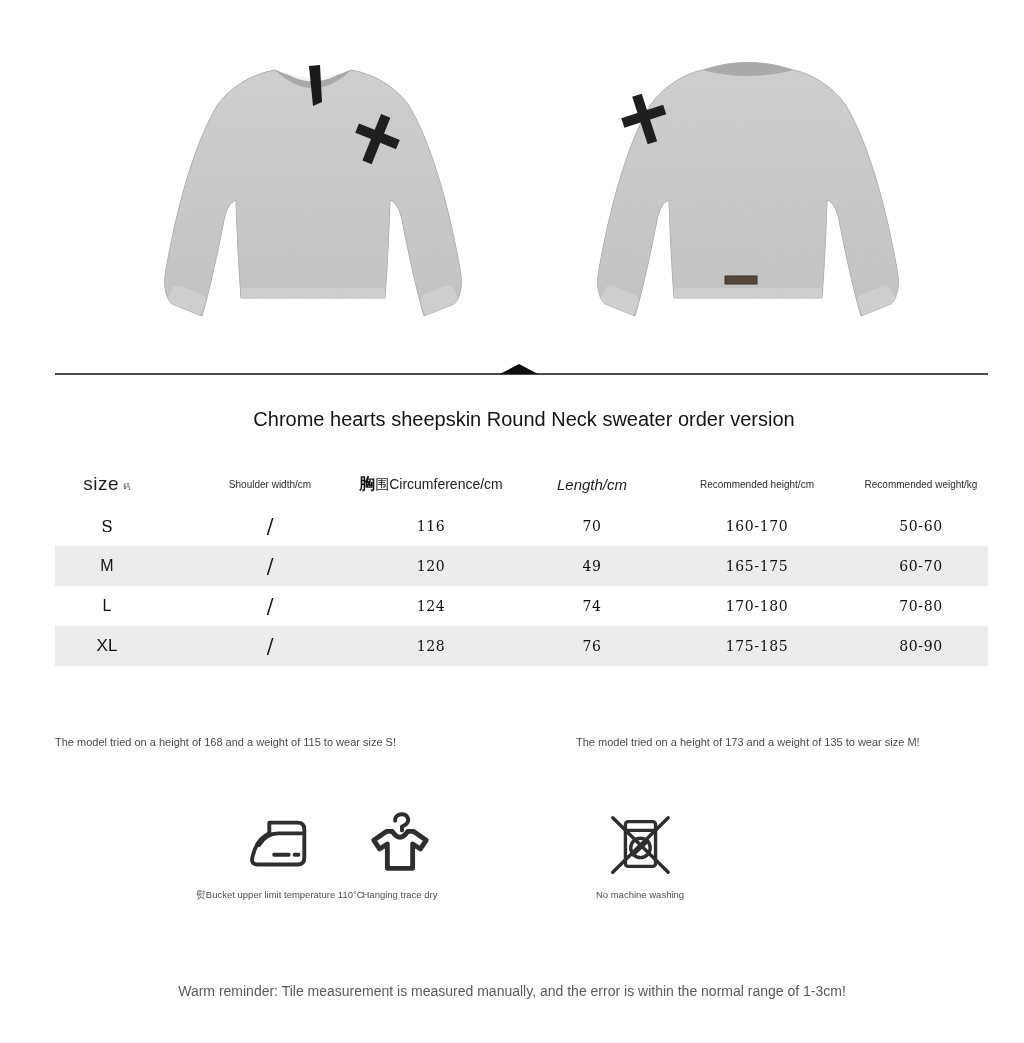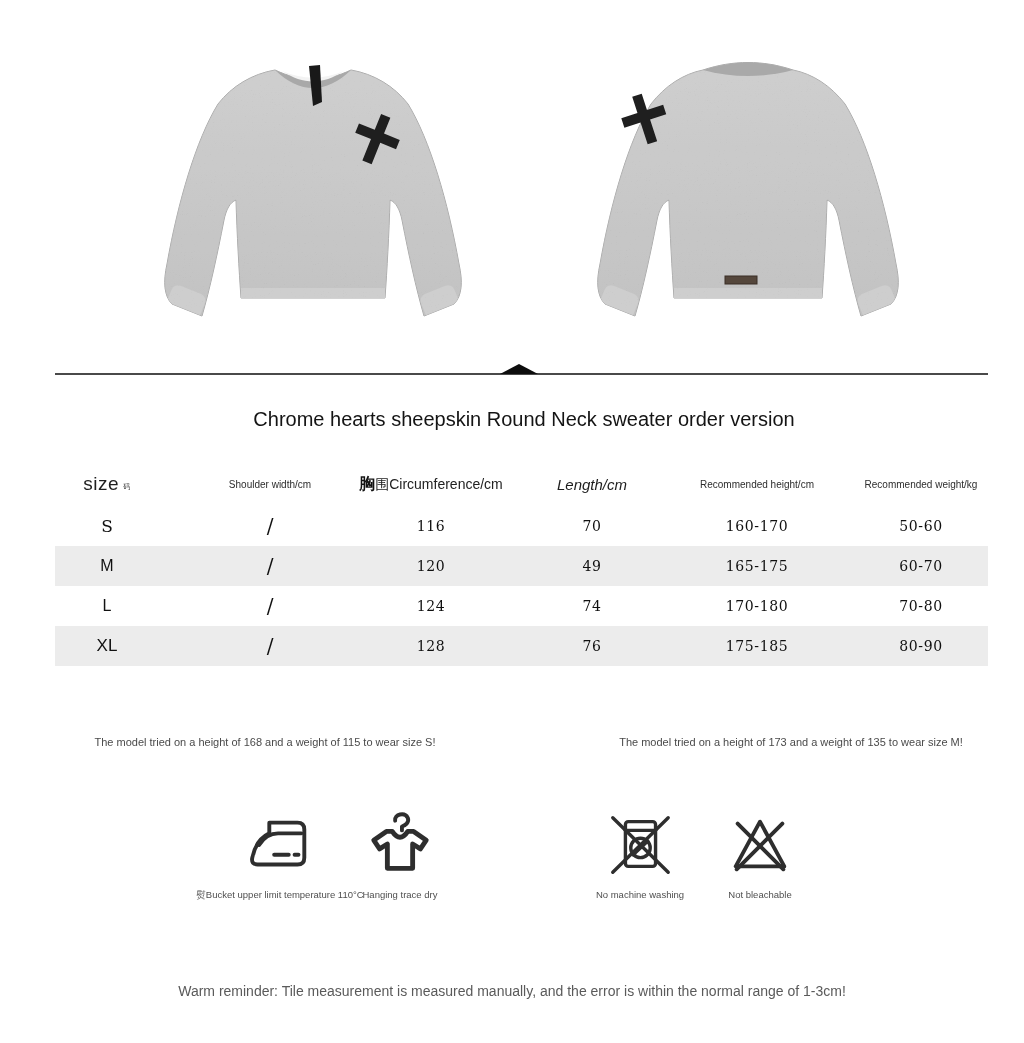--- a/index.html
+++ b/index.html
@@ -37,21 +37,21 @@
   .h-chest .small{font-size:14px;color:#222;}
   .h-length{font-size:15px;color:#1d1d1d;font-style:italic;}
 
   .v-size{font-size:17px;color:#111;}
   .trow:nth-child(1) .v-size,.trow:nth-child(2) .v-size{font-family:"DejaVu Serif",serif;}
   .trow:nth-child(3) .v-size,.trow:nth-child(4) .v-size{font-family:"Liberation Sans",sans-serif;font-size:16px;}
   .v-num{font-family:"DejaVu Serif",serif;font-size:14px;color:#0f0f0f;letter-spacing:.6px;}
   .v-slash{font-family:"DejaVu Serif",serif;font-size:20px;color:#0f0f0f;}
 
   
-  .note{position:absolute;top:736px;font-size:11px;color:#4a4a4a;text-align:center;white-space:nowrap;}
+  .note{position:absolute;top:736px;font-size:11px;color:#4a4a4a;text-align:left;white-space:nowrap;}
   #note-left{left:55px;width:420px;}
   #note-right{left:576px;width:430px;}
 
   
   .care{position:absolute;top:810px;left:0;width:864px;height:110px;}
   .care-item{position:absolute;width:170px;transform:translateX(-50%);text-align:center;}
   .care-item svg{display:block;margin:0 auto;}
   .care-label{margin-top:9px;font-size:9.5px;color:#4f4f4f;white-space:nowrap;}
   .p0{left:280px}.p1{left:400px}.p2{left:520px}.p3{left:640px}.p4{left:760px}
 
@@ -209,26 +209,16 @@
         <line x1="21" y1="21" x2="52" y2="21"></line>
         <circle cx="36.5" cy="39" r="10"></circle>
         <line x1="29" y1="46" x2="44" y2="32"></line>
         <line x1="8" y1="8" x2="65" y2="64"></line>
         <line x1="65" y1="8" x2="8" y2="64"></line>
       </g>
     </svg>
     <div class="care-label">No machine washing</div>
   </div>
 
-  <div class="care-item p4">
-    <svg width="70" height="70" viewBox="0 0 72 72">
-      <g class="stroke-ic" stroke-width="4">
-        <path d="M36 12 L11 58 H61 Z"></path>
-        <line x1="13" y1="14" x2="60" y2="61"></line>
-        <line x1="59" y1="14" x2="12" y2="61"></line>
-      </g>
-    </svg>
-    <div class="care-label">Not bleachable</div>
-  </div>
 
 </div>
 
 <div class="reminder">Warm reminder: Tile measurement is measured manually, and the error is within the normal range of 1-3cm!</div>
 
 </body></html>

